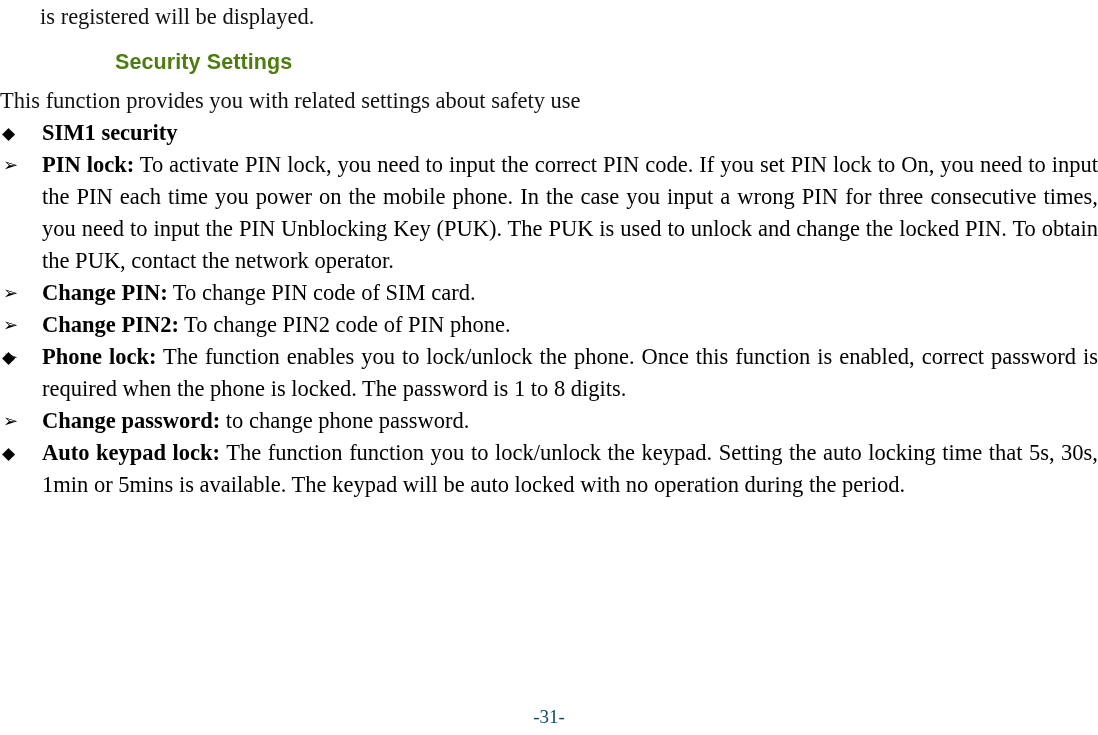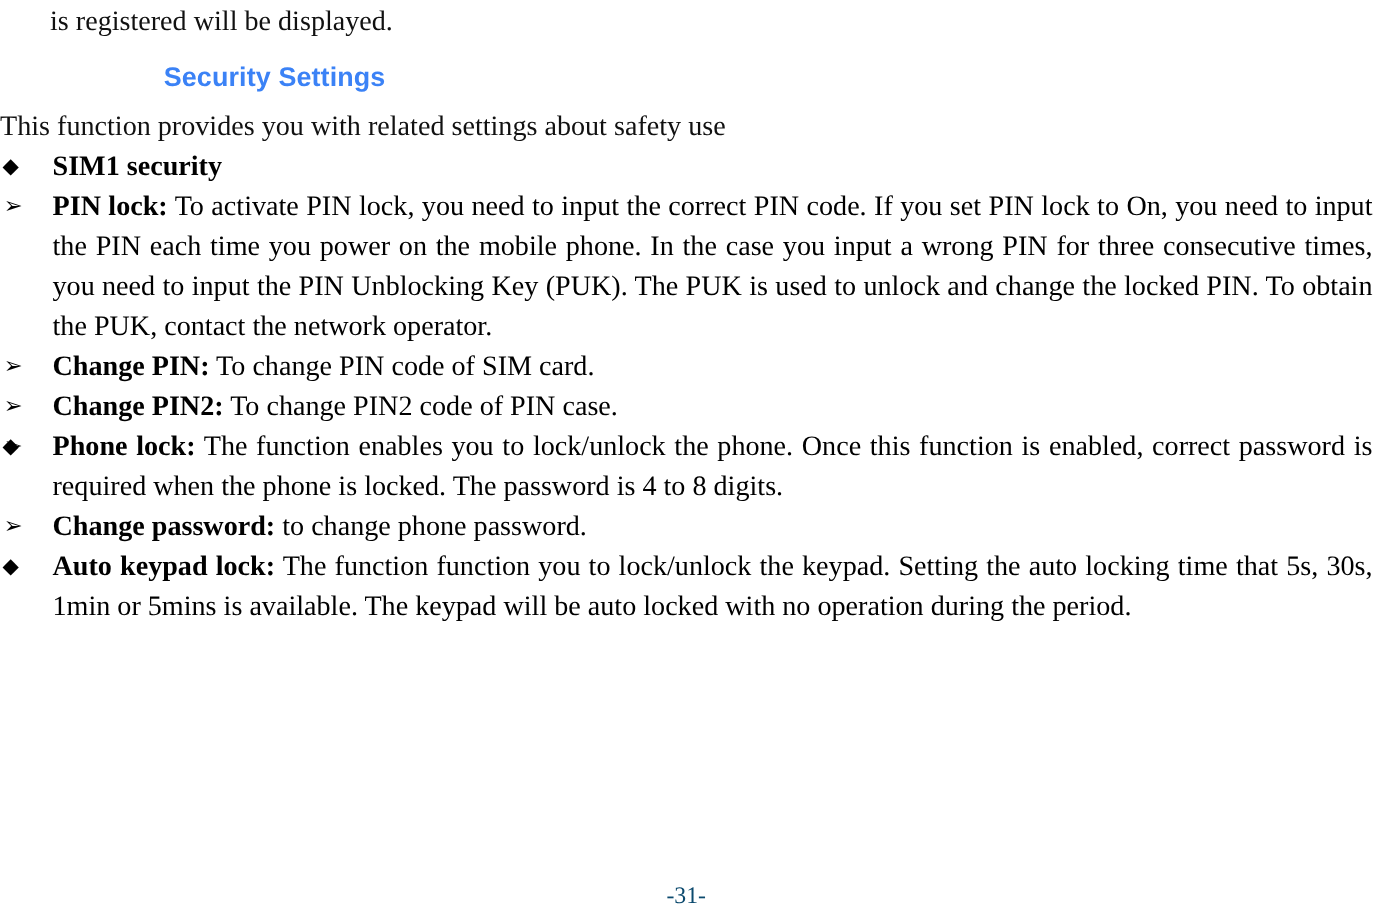--- a/index.html
+++ b/index.html
@@ -50,23 +50,23 @@
     text-indent: 0;
   }
 
   
   .heading {
     font-family: "Liberation Sans", "DejaVu Sans", sans-serif;
     font-weight: bold;
     font-size: 21.5px;
     line-height: 34px;
     letter-spacing: 0.1px;
-    margin: 16px;
+    margin: 0;
     padding-left: 115px;
-    color: #3b82f6;
+    color: #4d7c0f;
   }
   .heading-1 { margin-top: 4px; margin-bottom: 6px; }
   .heading-2 { margin-top: 10px; margin-bottom: 6px; }
 
   
   .bullet-row {
     position: relative;
     padding-left: 42px;
     font-size: 22.5px;
     line-height: 32px;
@@ -136,31 +136,31 @@
       <span class="lead">PIN lock:</span><span class="rest"> To activate PIN lock, you need to input the correct PIN code. If you set PIN lock to On, you need to input the PIN each time you power on the mobile phone. In the case you input a wrong PIN for three consecutive times, you need to input the PIN Unblocking Key (PUK). The PUK is used to unlock and change the locked PIN. To obtain the PUK, contact the network operator.</span>
     </div>
 
     <div class="bullet-row">
       <span class="bullet-mark mark-arrow">➢</span>
       <span class="lead">Change PIN:</span><span class="rest"> To change PIN code of SIM card.</span>
     </div>
 
     <div class="bullet-row">
       <span class="bullet-mark mark-arrow">➢</span>
-      <span class="lead">Change PIN2:</span><span class="rest"> To change PIN2 code of PIN case.</span>
+      <span class="lead">Change PIN2:</span><span class="rest"> To change PIN2 code of PIN phone.</span>
     </div>
 
     <div class="bullet-row">
       <span class="bullet-mark mark-diamond">◆</span>
       <span class="rest"></span>
     </div>
 
     <div class="bullet-row">
       <span class="bullet-mark mark-arrow">➢</span>
-      <span class="lead">Phone lock:</span><span class="rest"> The function enables you to lock/unlock the phone. Once this function is enabled, correct password is required when the phone is locked. The password is 4 to 8 digits.</span>
+      <span class="lead">Phone lock:</span><span class="rest"> The function enables you to lock/unlock the phone. Once this function is enabled, correct password is required when the phone is locked. The password is 1 to 8 digits.</span>
     </div>
 
     <div class="bullet-row">
       <span class="bullet-mark mark-arrow">➢</span>
       <span class="lead">Change password:</span><span class="rest"> to change phone password.</span>
     </div>
 
     <div class="bullet-row">
       <span class="bullet-mark mark-diamond">◆</span>
       <span class="lead">Auto keypad lock:</span><span class="rest"> The function function you to lock/unlock the keypad. Setting the auto locking time that 5s, 30s, 1min or 5mins is available. The keypad will be auto locked with no operation during the period.</span>

